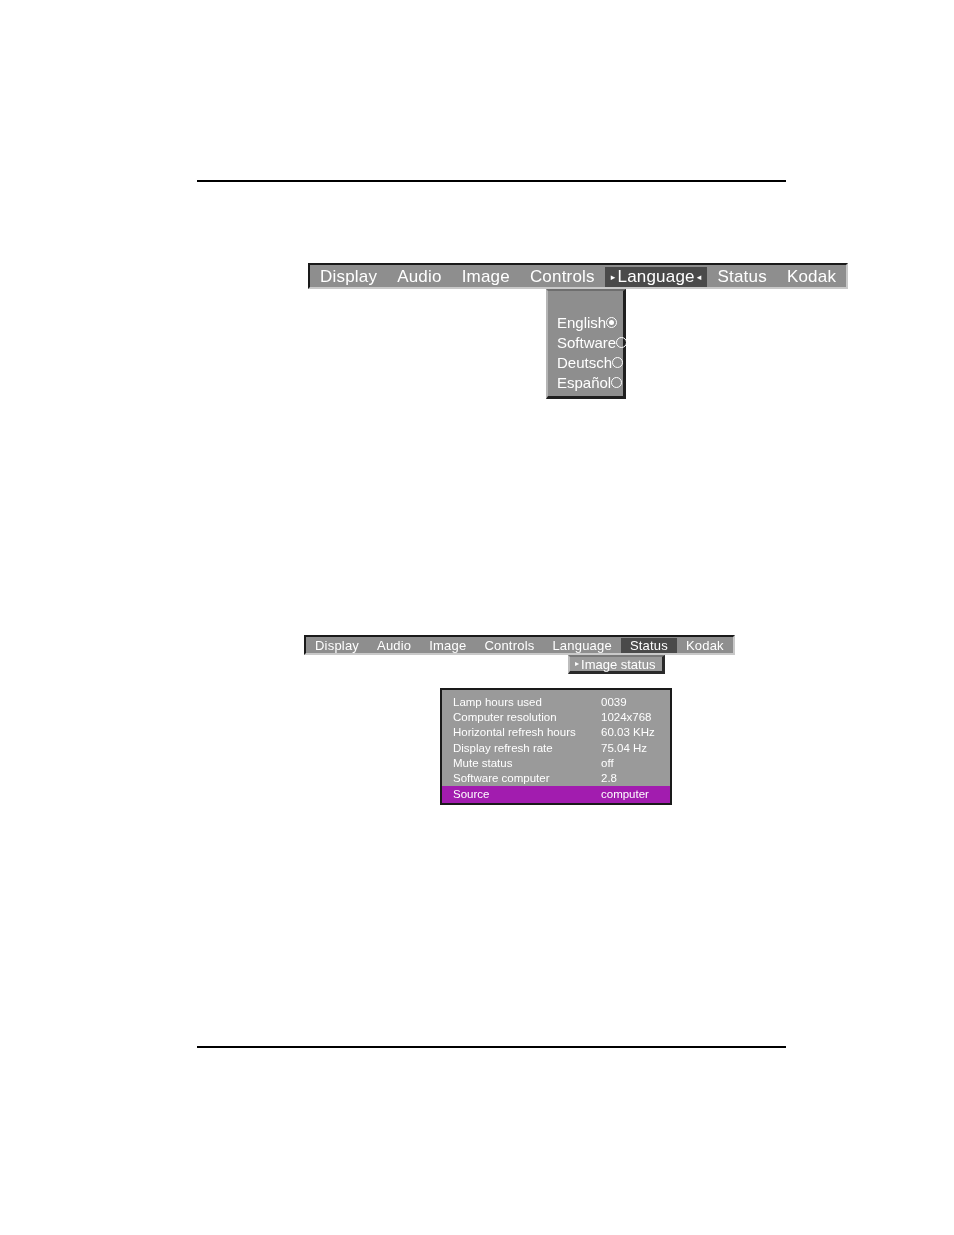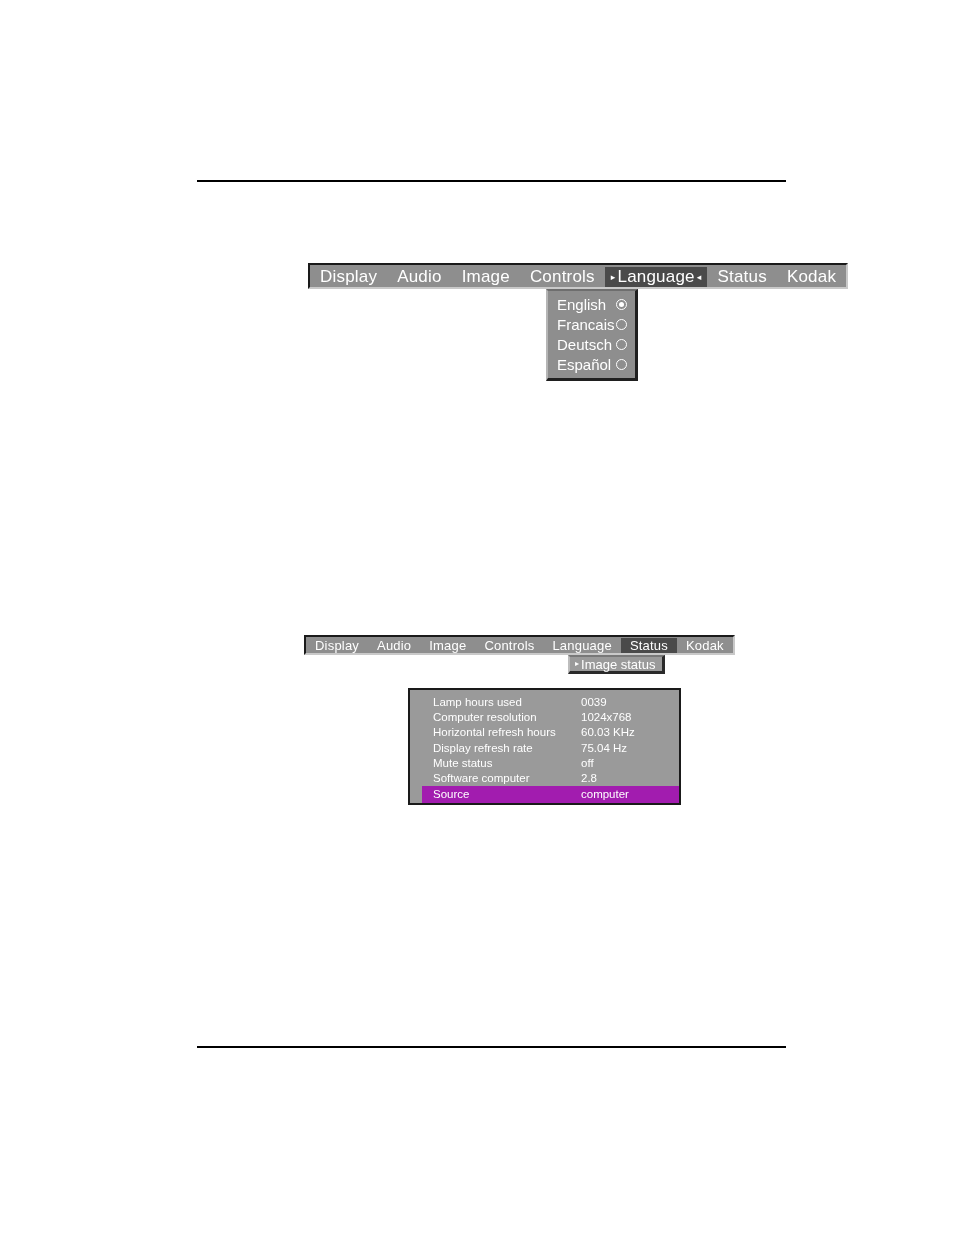--- a/index.html
+++ b/index.html
@@ -80,28 +80,28 @@
   #menubar-status .menu-item.selected {
     background: #4a4a4a;
     padding: 0 9px;
   }
 
   
   #language-dropdown {
     position: absolute;
     left: 546px;
     top: 289px;
-    width: 92px;
+    width: 80px;
     background: #8e8e8e;
     border-top: 2px solid #6e6e6e;
     border-left: 2px solid #b5b5b5;
     border-right: 3px solid #1f1f1f;
     border-bottom: 3px solid #1f1f1f;
     box-sizing: border-box;
-    padding: 3px 0 4px 0;
+    padding: 21px 0 4px 0;
   }
   #language-dropdown .lang-row {
     display: flex;
     align-items: center;
     justify-content: space-between;
     height: 20px;
     padding: 0 8px 0 9px;
     box-sizing: border-box;
   }
   #language-dropdown .lang-label {
@@ -152,27 +152,27 @@
   }
   #show-status-menu .arrow-left {
     font-size: 8px;
     margin-right: 2px;
     line-height: 1;
   }
 
   
   #status-panel {
     position: absolute;
-    left: 408px;
+    left: 440px;
     top: 688px;
-    width: 273px;
+    width: 232px;
     background: #9a9a9a;
     border: 2px solid #1a1a1a;
     box-sizing: border-box;
-    padding: 4px 0 0 12px;
+    padding: 4px 0 0 0;
   }
   #status-panel .status-row {
     display: flex;
     align-items: center;
     height: 15.3px;
     padding: 0 0 0 11px;
     box-sizing: border-box;
     color: #ffffff;
     font-size: 11.5px;
   }
@@ -219,21 +219,21 @@
     <span>Kodak</span>
   </div>
 </div>
 
 <div id="language-dropdown">
   <div class="lang-row">
     <span class="lang-label">English</span>
     <span class="radio checked"></span>
   </div>
   <div class="lang-row">
-    <span class="lang-label">Francais</span>
+    <span class="lang-label">Software</span>
     <span class="radio"></span>
   </div>
   <div class="lang-row">
     <span class="lang-label">Deutsch</span>
     <span class="radio"></span>
   </div>
   <div class="lang-row">
     <span class="lang-label">Español</span>
     <span class="radio"></span>
   </div>

